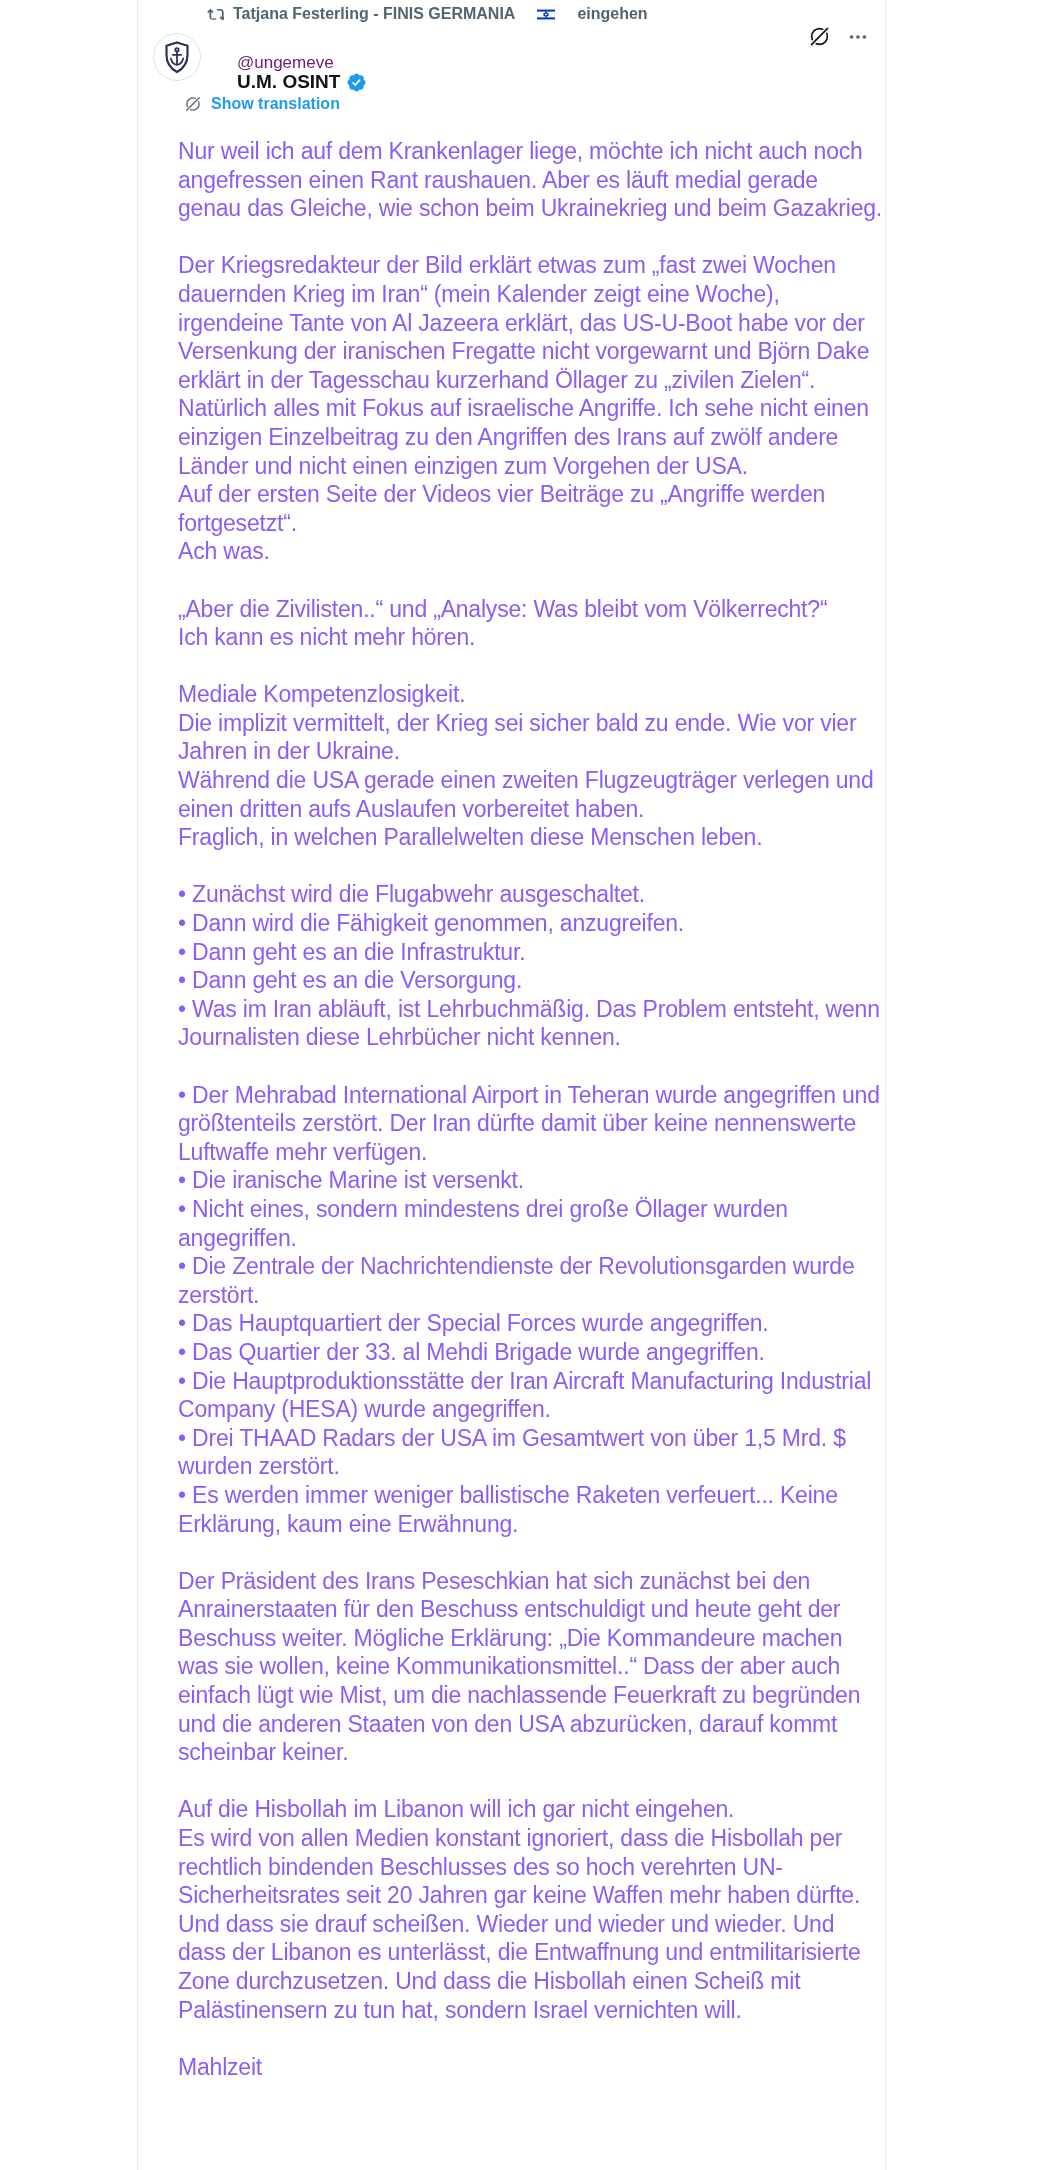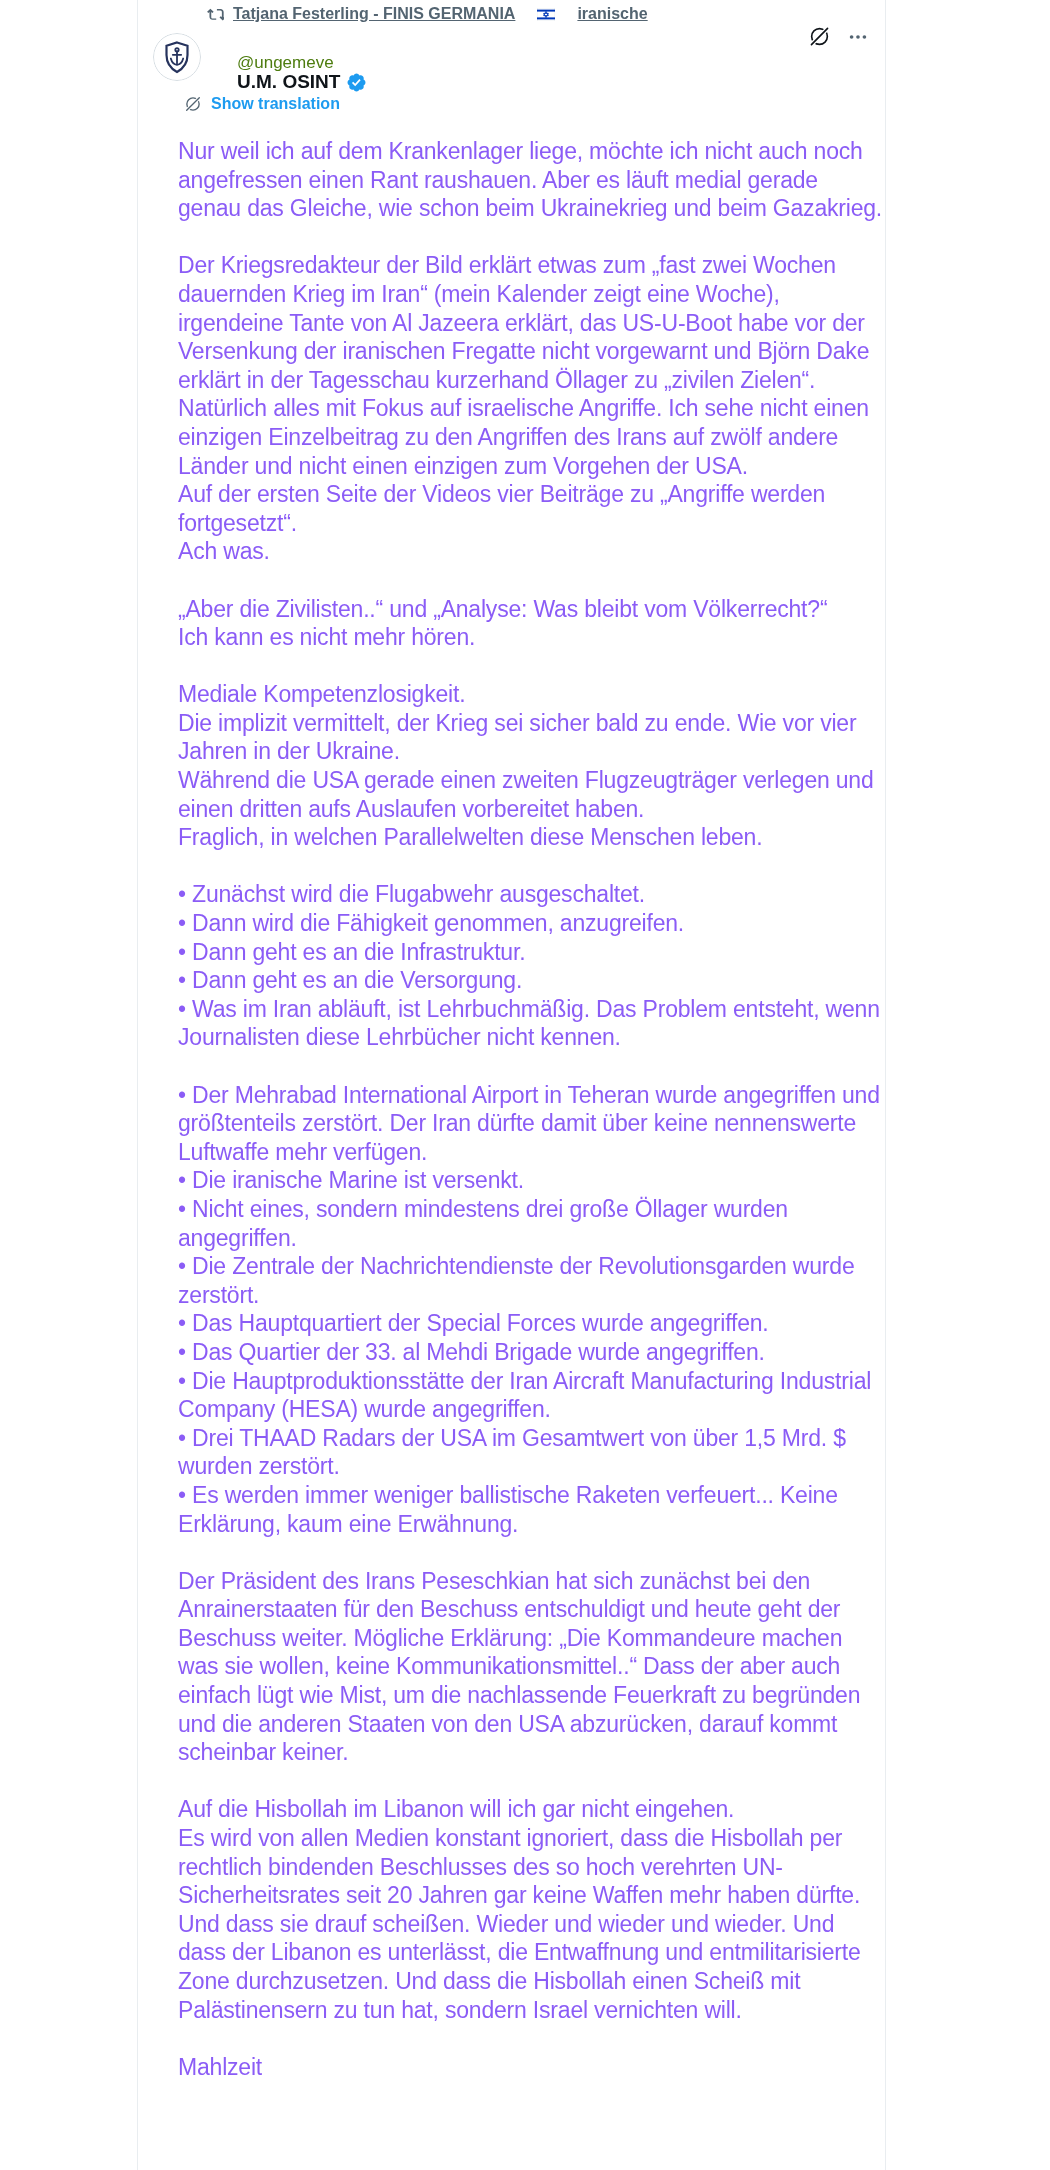--- a/index.html
+++ b/index.html
@@ -12,32 +12,32 @@
   .v-border{position:absolute;top:0;bottom:0;width:1px;background:#e9edf0;}
   .v-border.left{left:137px;}
   .v-border.right{left:885px;}
 
   .repost-row{
     position:absolute;left:207px;top:4px;height:20px;
     display:flex;align-items:center;gap:9px;
     color:#536471;font-size:16px;font-weight:bold;
   }
   .repost-row .flag{margin:0 2px;display:inline-block;vertical-align:-1px;}
-  .reposter-link{display:flex;align-items:center;gap:20px;cursor:pointer;text-decoration:underline;}
+  .reposter-link{display:flex;align-items:center;gap:20px;cursor:pointer;}
 
   .avatar{
     position:absolute;left:153px;top:33px;width:48px;height:48px;border-radius:50%;
     overflow:hidden;cursor:pointer;background:#fff;
   }
   .author-name-row{
     position:absolute;left:237px;top:27px;display:flex;align-items:center;gap:6px;margin-top:44px;
   }
   .author-name{font-size:19px;font-weight:bold;color:#0f1419;cursor:pointer;}
   .author-handle{
-    position:absolute;left:237px;top:53px;font-size:17px;color:#4d7c0f;cursor:pointer;
+    position:absolute;left:237px;top:53px;font-size:17px;color:#701a75;cursor:pointer;
   }
 
   .top-actions{
     position:absolute;left:808px;top:25px;display:flex;align-items:center;gap:16px;
   }
   .icon-btn{display:flex;align-items:center;justify-content:center;cursor:pointer;background:none;border:none;padding:0;}
 
   .translate-row{
     position:absolute;left:184px;top:95px;display:flex;align-items:center;gap:9px;
     cursor:pointer;background:none;border:none;padding:0;
@@ -68,21 +68,21 @@
       <span>Tatjana Festerling - FINIS GERMANIA</span>
       <span class="flag" style="display:flex;">
         <svg width="18" height="13" viewBox="0 0 18 13">
           <rect x="0" y="0" width="18" height="13" fill="#ffffff" stroke="#d5dde2" stroke-width="0.5"></rect>
           <rect x="0" y="1.6" width="18" height="2" fill="#0038b8"></rect>
           <rect x="0" y="9.4" width="18" height="2" fill="#0038b8"></rect>
           <polygon points="9,3.4 6.6,7.6 11.4,7.6" fill="none" stroke="#0038b8" stroke-width="0.9"></polygon>
           <polygon points="9,9.6 6.6,5.4 11.4,5.4" fill="none" stroke="#0038b8" stroke-width="0.9"></polygon>
         </svg>
       </span>
-      <span>iranische</span>
+      <span>eingehen</span>
     </span>
   </div>
 
   <div class="avatar">
     <svg width="48" height="48" viewBox="0 0 48 48">
       <circle cx="24" cy="24" r="23.5" fill="#ffffff" stroke="#d6dde2" stroke-width="1"></circle>
       <path d="M24 9.5 L34.5 12.8 V22 C34.5 30.5 29.8 35.8 24 39 C18.2 35.8 13.5 30.5 13.5 22 V12.8 Z" fill="#ffffff" stroke="#26335d" stroke-width="2.2"></path>
       <g stroke="#26335d" stroke-width="1.8" fill="none" stroke-linecap="round">
         <circle cx="24" cy="16.8" r="1.7"></circle>
         <line x1="24" y1="18.6" x2="24" y2="30.5"></line>

